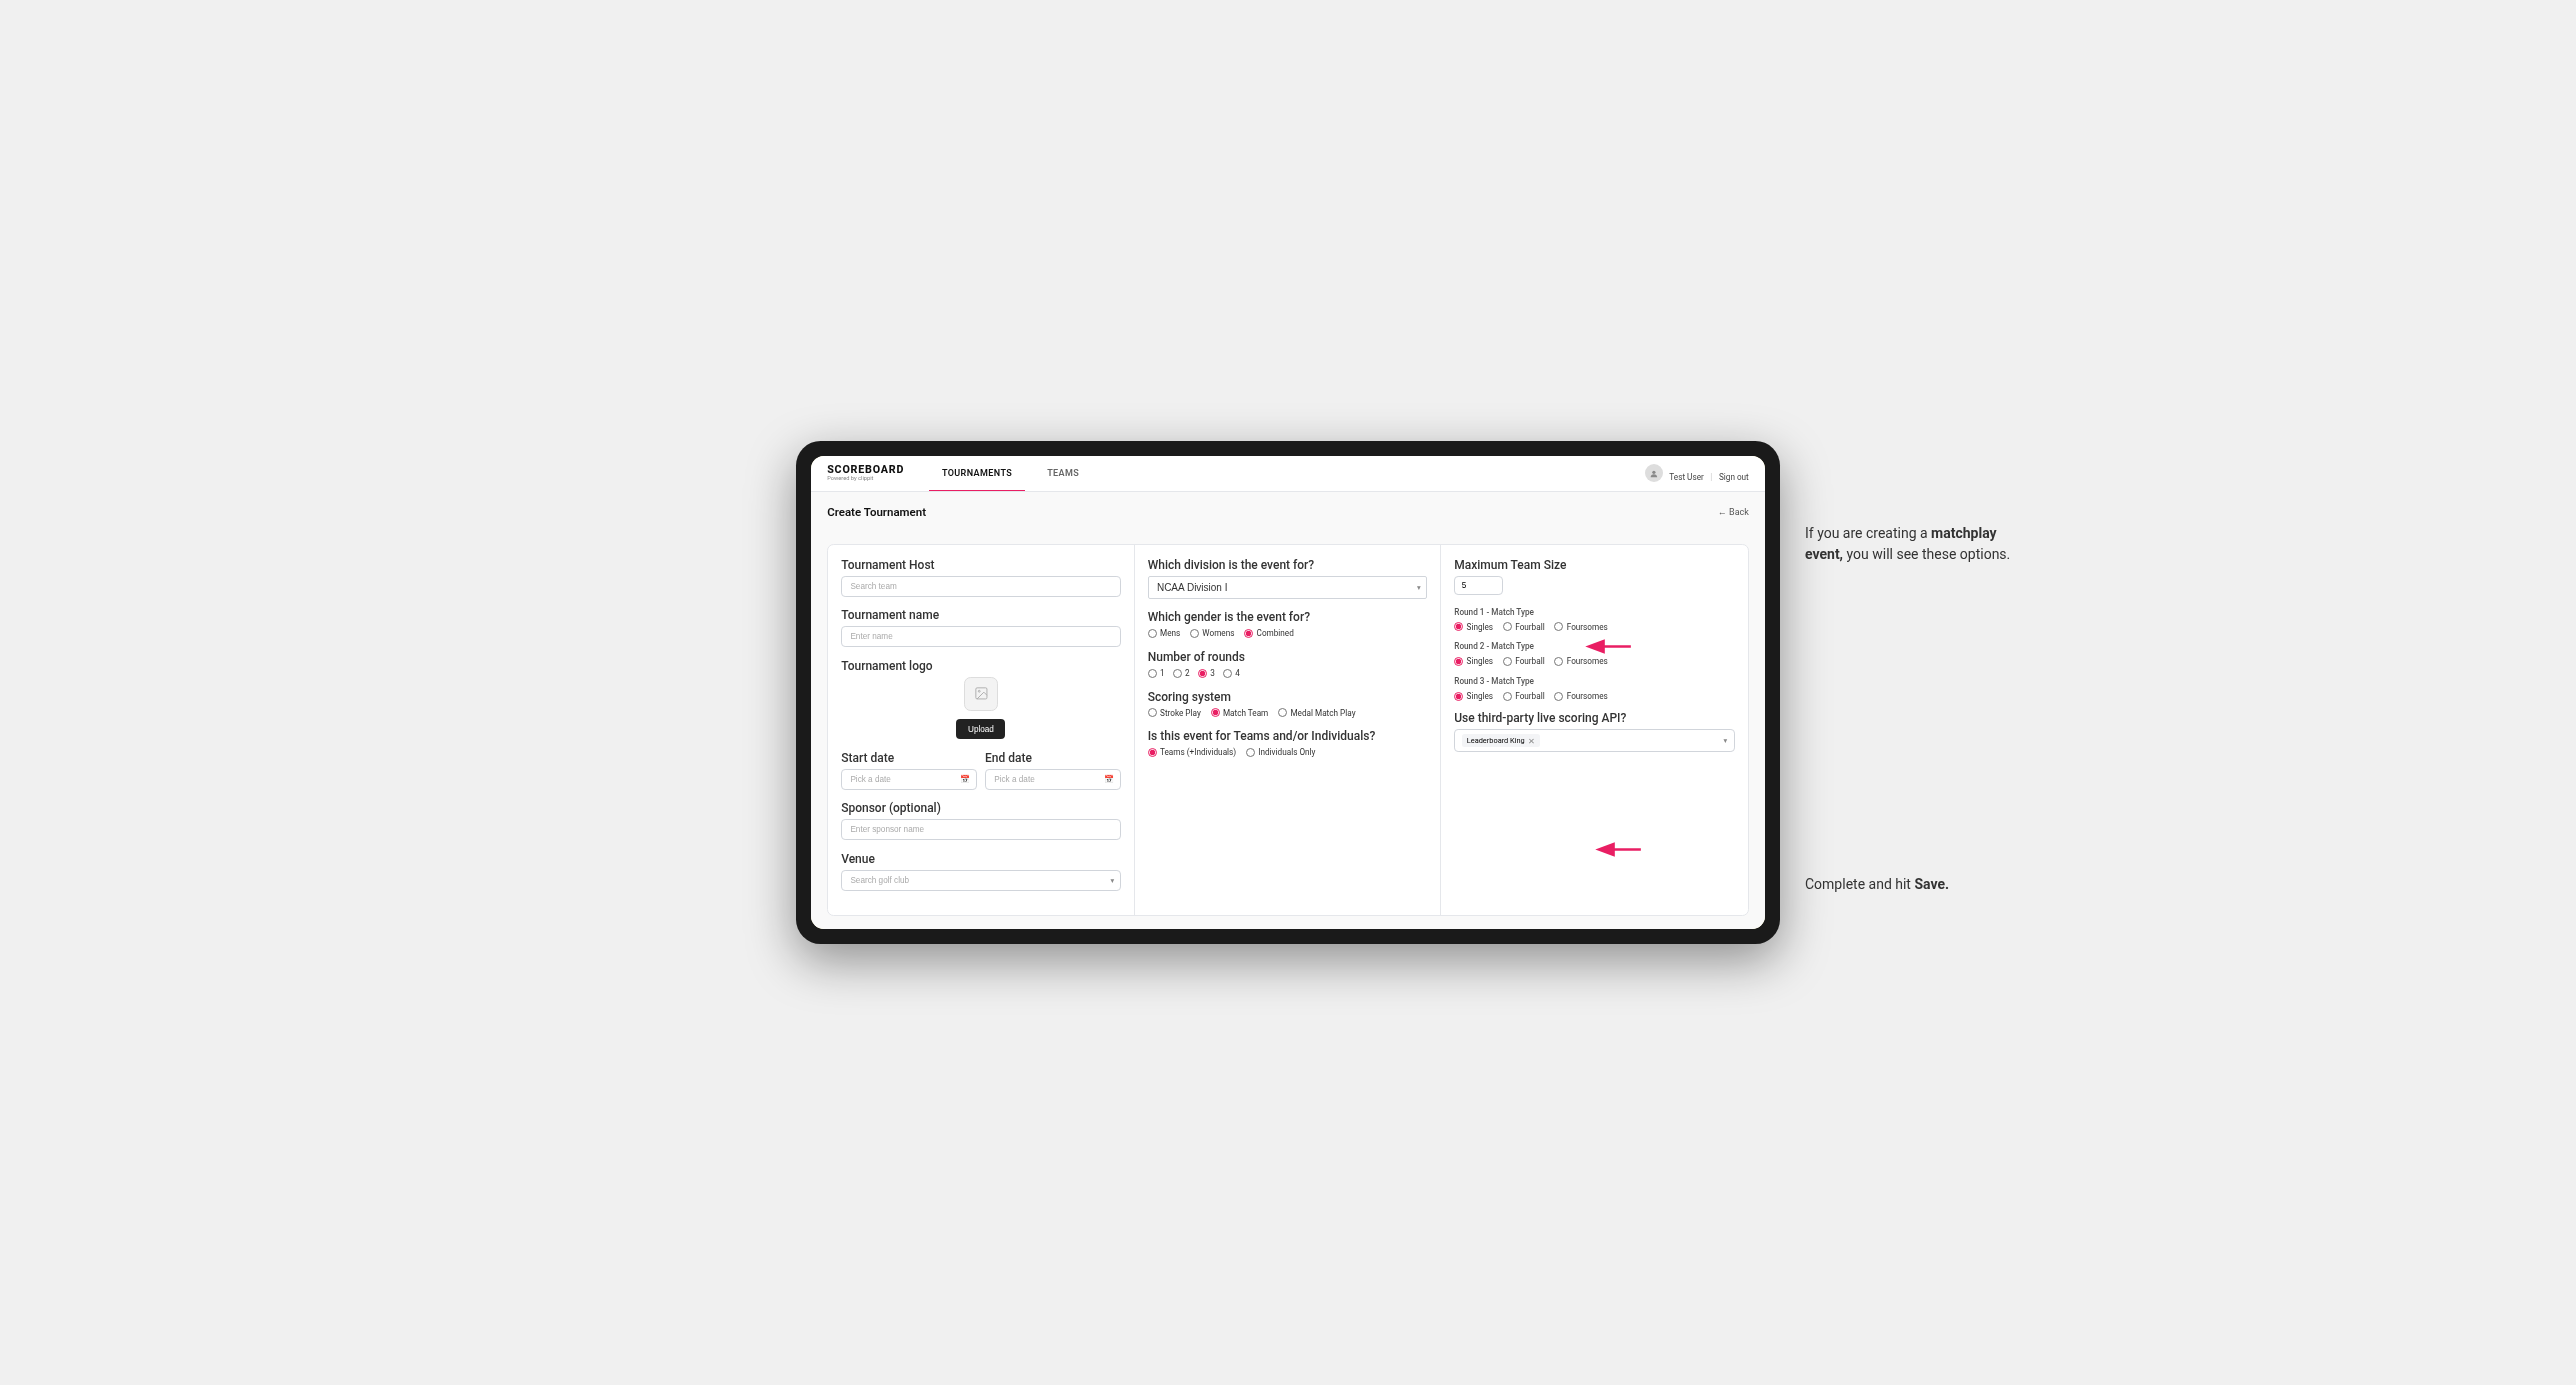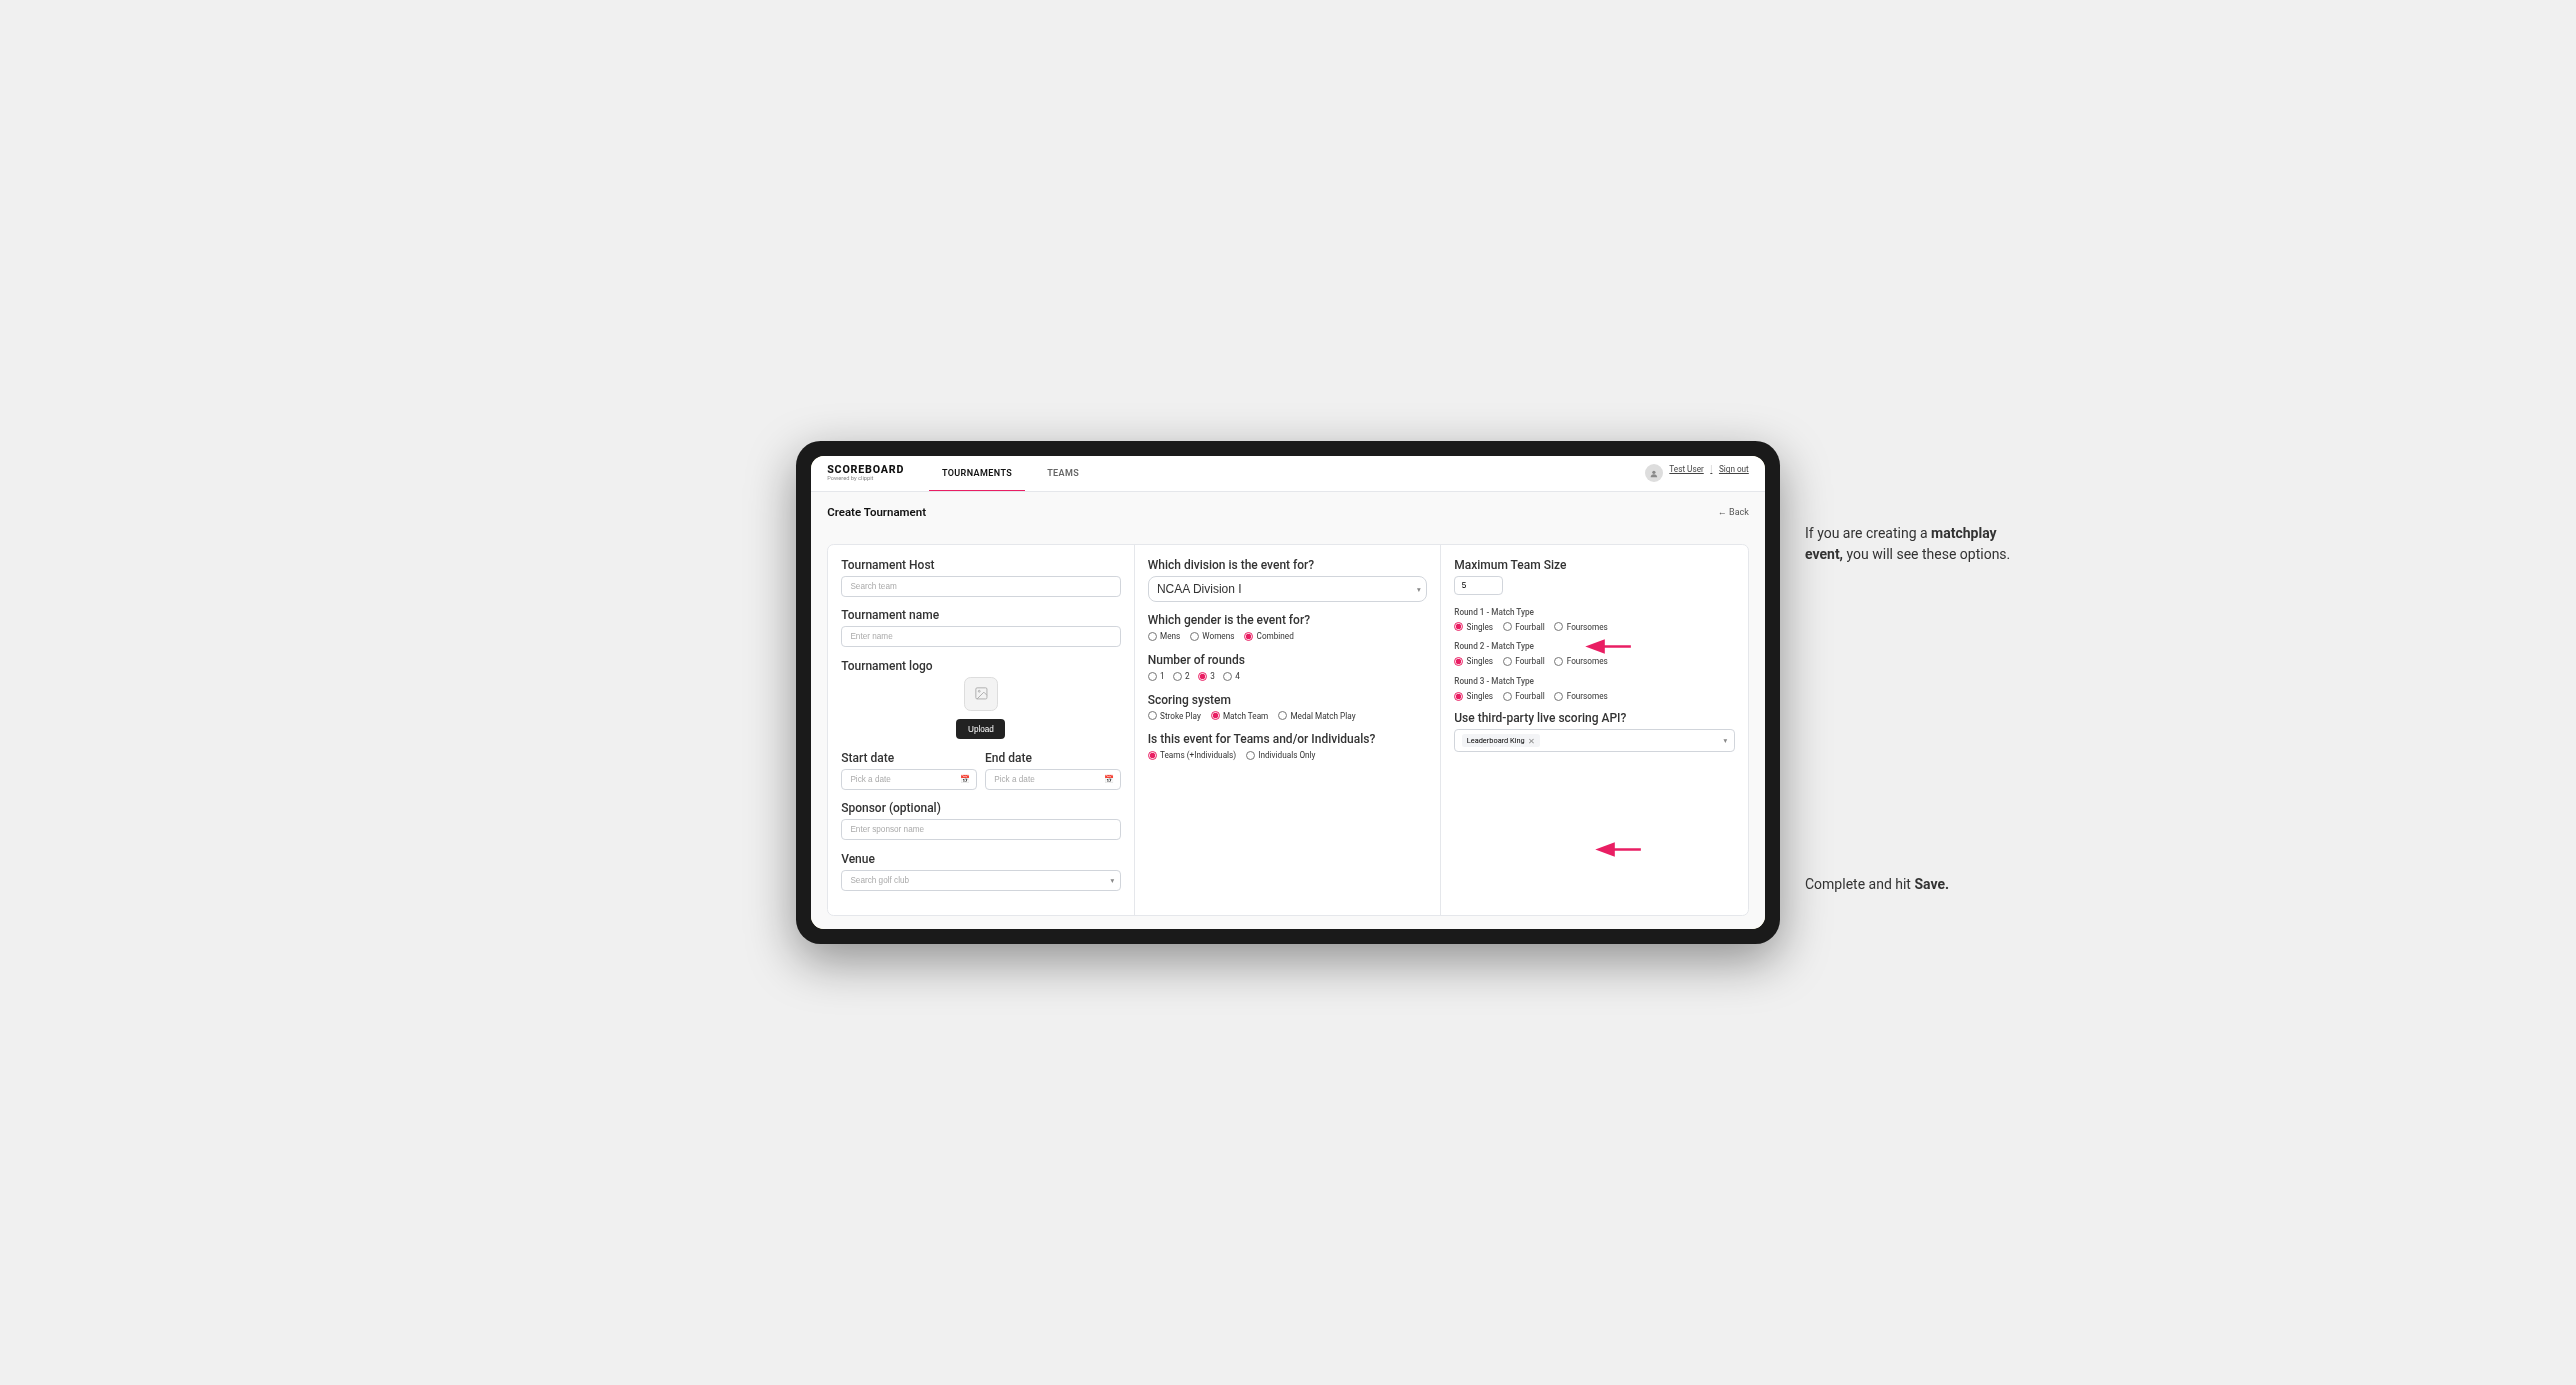--- a/index.html
+++ b/index.html
@@ -84,25 +84,24 @@
     }
 
     .nav-tab.active {
       color: #111;
       border-bottom: 1.6px solid #e91e63;
     }
 
     .nav-right {
       margin-left: auto;
       display: flex;
-      align-items: flex-start;
+      align-items: flex-end;
       gap: 6.6px;
       font-size: 8.2px;
       color: #444;
-      text-decoration: underline;
     }
 
     .user-avatar {
       width: 18px;
       height: 18px;
       background: #ddd;
       border-radius: 50%;
       display: flex;
       align-items: center;
       justify-content: center;
@@ -189,23 +188,23 @@
       background: #fff;
     }
 
     .form-input::placeholder {
       color: #aaa;
     }
 
     .form-select {
       width: 100%;
       border: 0.8px solid #d1d5db;
-      border-radius: 8px;
+      border-radius: 2px;
       padding: 4.9px 8.2px;
-      font-size: 12px;
+      font-size: 10px;
       color: #333;
       outline: none;
       background: #fff;
       appearance: none;
       cursor: pointer;
     }
 
     
     .logo-upload {
       display: flex;

